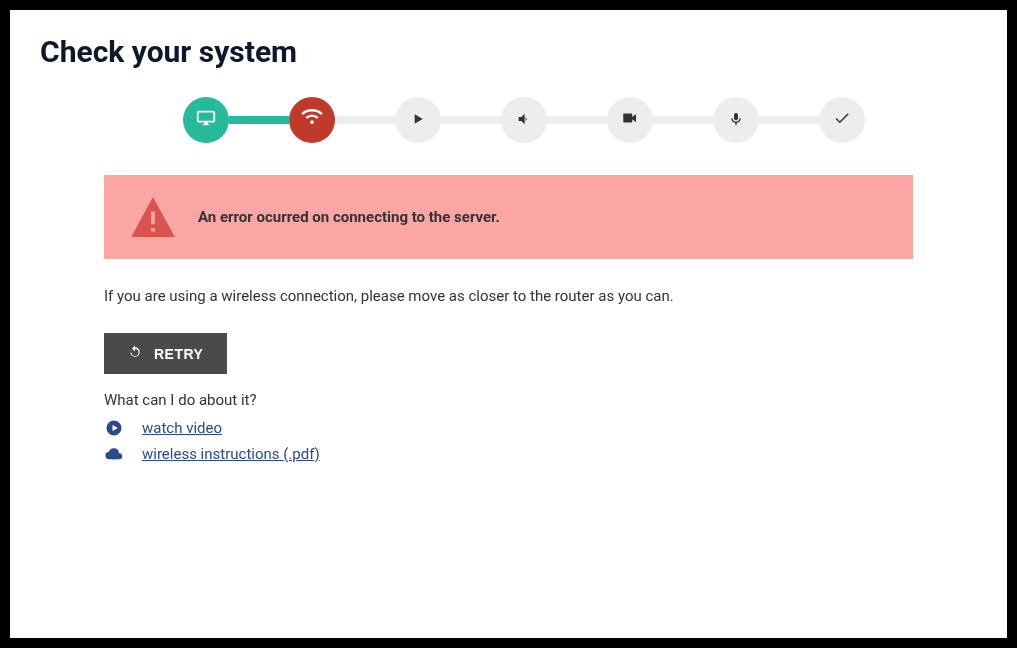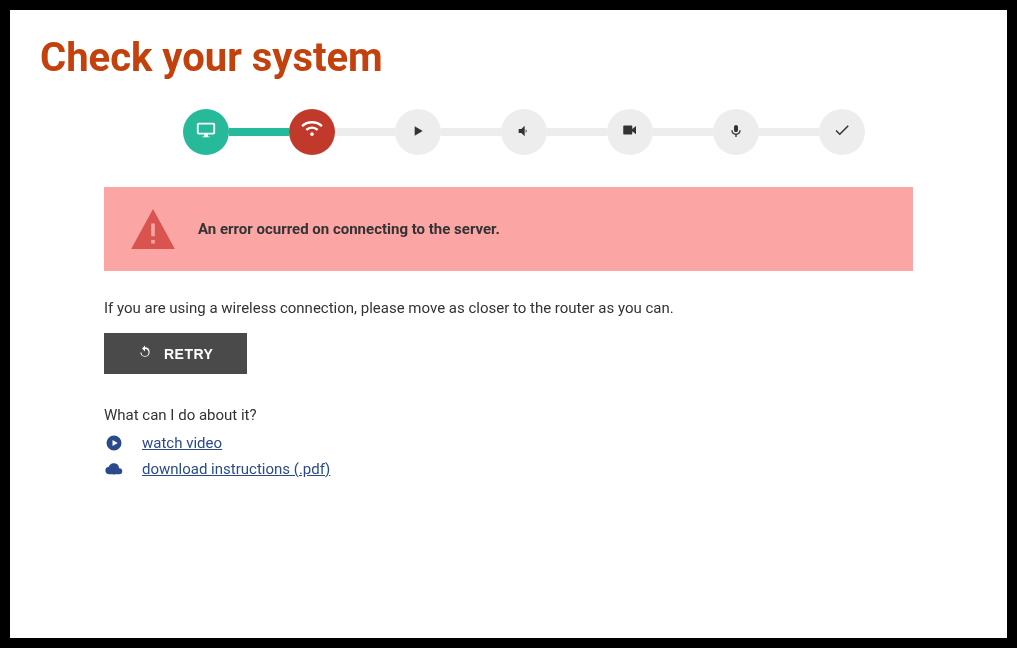--- a/index.html
+++ b/index.html
@@ -7,23 +7,23 @@
   body { font-family: "Segoe UI", Roboto, Arial, sans-serif; color: #333; }
 
   .frame {
     width: 1017px; height: 648px;
     border: 10px solid #000;
     padding: 24px 30px;
     position: relative;
   }
 
   .page-title {
-    font-size: 40px;
+    font-size: 30px;
     font-weight: 700;
-    color: #c2410c;
+    color: #0f172a;
     margin: 0 0 28px 0;
   }
 
   .content {
     margin-left: 64px;
     margin-right: 64px;
   }
 
   
   .stepper {
@@ -71,40 +71,40 @@
   }
   .alert-text {
     font-weight: 700;
     color: #333;
     font-size: 15px;
   }
 
   .instruction {
     font-size: 15px;
     color: #333;
-    margin-bottom: 16px;
+    margin-bottom: 28px;
   }
 
   .retry-btn {
     background: #4a4a4a;
     color: #fff;
     border: none;
-    padding: 12px 34px;
+    padding: 12px 24px;
     font-size: 14px;
     font-weight: 700;
     letter-spacing: 0.5px;
     display: inline-flex;
     align-items: center;
     gap: 12px;
     cursor: pointer;
   }
   .retry-btn svg { fill: #fff; }
 
   .help-title {
-    margin-top: 32px;
+    margin-top: 17px;
     font-size: 15px;
     color: #333;
     margin-bottom: 10px;
   }
 
   .help-list {
     list-style: none;
     padding: 0;
     margin: 0;
   }
@@ -231,19 +231,19 @@
             </svg>
         </span>
         <a class="help-link">watch video</a>
       </li>
       <li>
         <span class="help-icon">
           <svg width="18" height="18" viewBox="0 0 24 24" fill="currentColor">
               <path d="M19 11h-.3A7 7 0 0 0 5.1 9 5 5 0 0 0 6 19h13a4 4 0 0 0 0-8Zm-6 5v-4h-2v4H8l4 4 4-4Z"></path>
             </svg>
         </span>
-        <a class="help-link">download instructions (.pdf)</a>
+        <a class="help-link">wireless instructions (.pdf)</a>
       </li>
     </ul>
 
   </div>
 
 </div>
 
 </body></html>

